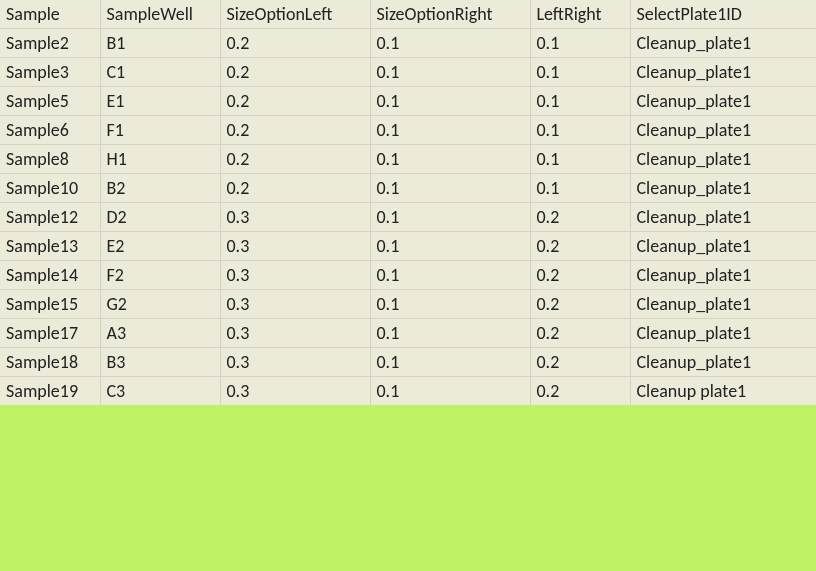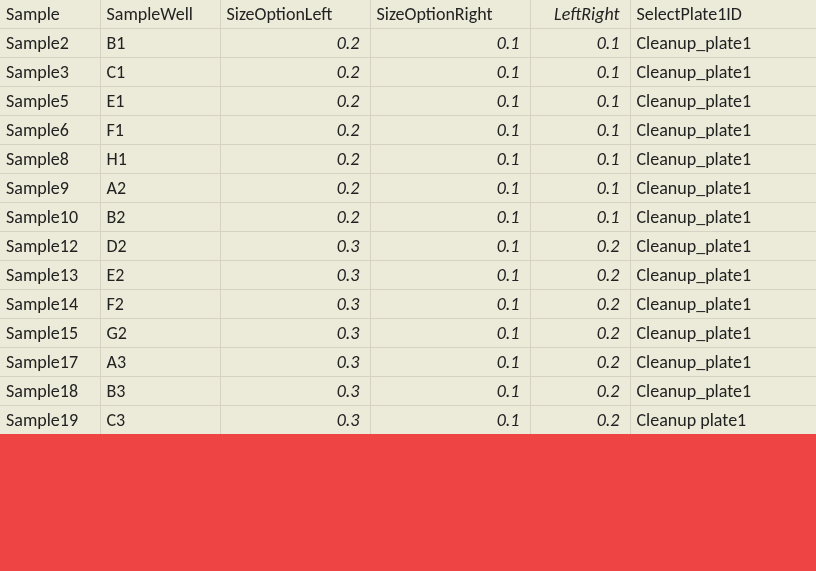--- a/index.html
+++ b/index.html
@@ -6,21 +6,21 @@
     margin: 0;
     padding: 0;
     background: #e9e6dd;
     font-family: Calibri, Arial, sans-serif;
     font-size: 18px;
     color: #222;
   }
   .sheet {
     width: 816px;
     height: 571px;
-    background: #ef4444;
+    background: #bef264;
     position: relative;
     overflow: hidden;
   }
   table {
     border-collapse: collapse;
     width: 100%;
     table-layout: fixed;
   }
   th, td {
     border: 1px solid #d6d3c4;
@@ -33,23 +33,21 @@
     font-weight: normal;
     text-align: left;
   }
   th {
     border-top: none;
   }
   tr td:first-child, tr th:first-child {
     border-left: none;
   }
   .num {
-    text-align: right;
     padding-right: 10px;
-    font-style: italic;
   }
   
   col.c1 { width: 100px; }  
   col.c2 { width: 120px; }  
   col.c3 { width: 150px; }  
   col.c4 { width: 160px; }  
   col.c5 { width: 100px; }  
   col.c6 { width: 186px; }  
   
   .last-row td {
@@ -114,28 +112,20 @@
         </tr>
         <tr>
           <td>Sample8</td>
           <td>H1</td>
           <td class="num">0.2</td>
           <td class="num">0.1</td>
           <td class="num">0.1</td>
           <td>Cleanup_plate1</td>
         </tr>
         <tr>
-          <td>Sample9</td>
-          <td>A2</td>
-          <td class="num">0.2</td>
-          <td class="num">0.1</td>
-          <td class="num">0.1</td>
-          <td>Cleanup_plate1</td>
-        </tr>
-        <tr>
           <td>Sample10</td>
           <td>B2</td>
           <td class="num">0.2</td>
           <td class="num">0.1</td>
           <td class="num">0.1</td>
           <td>Cleanup_plate1</td>
         </tr>
         <tr>
           <td>Sample12</td>
           <td>D2</td>

